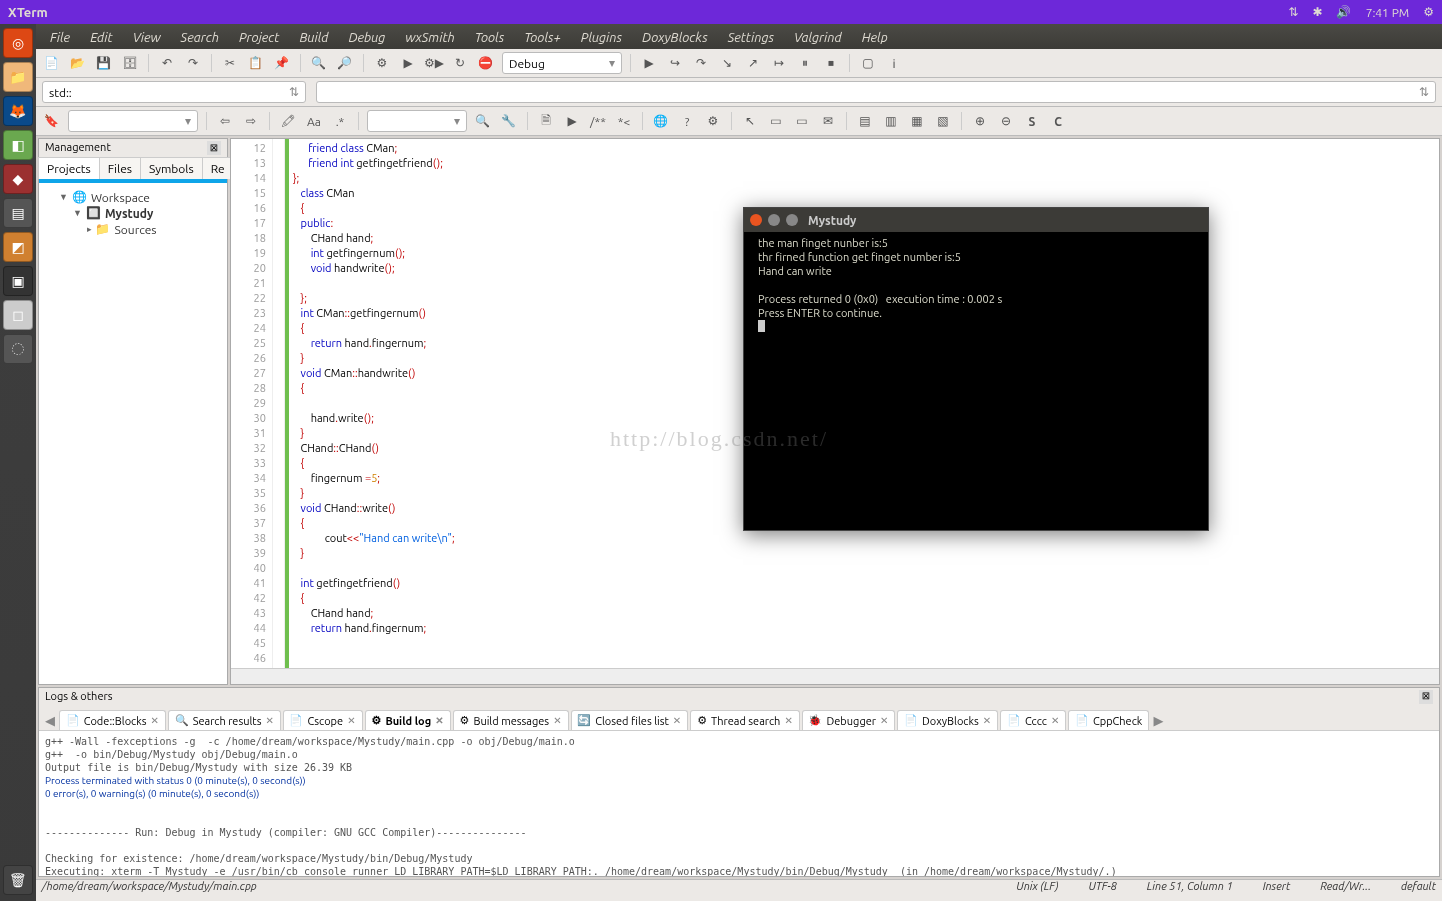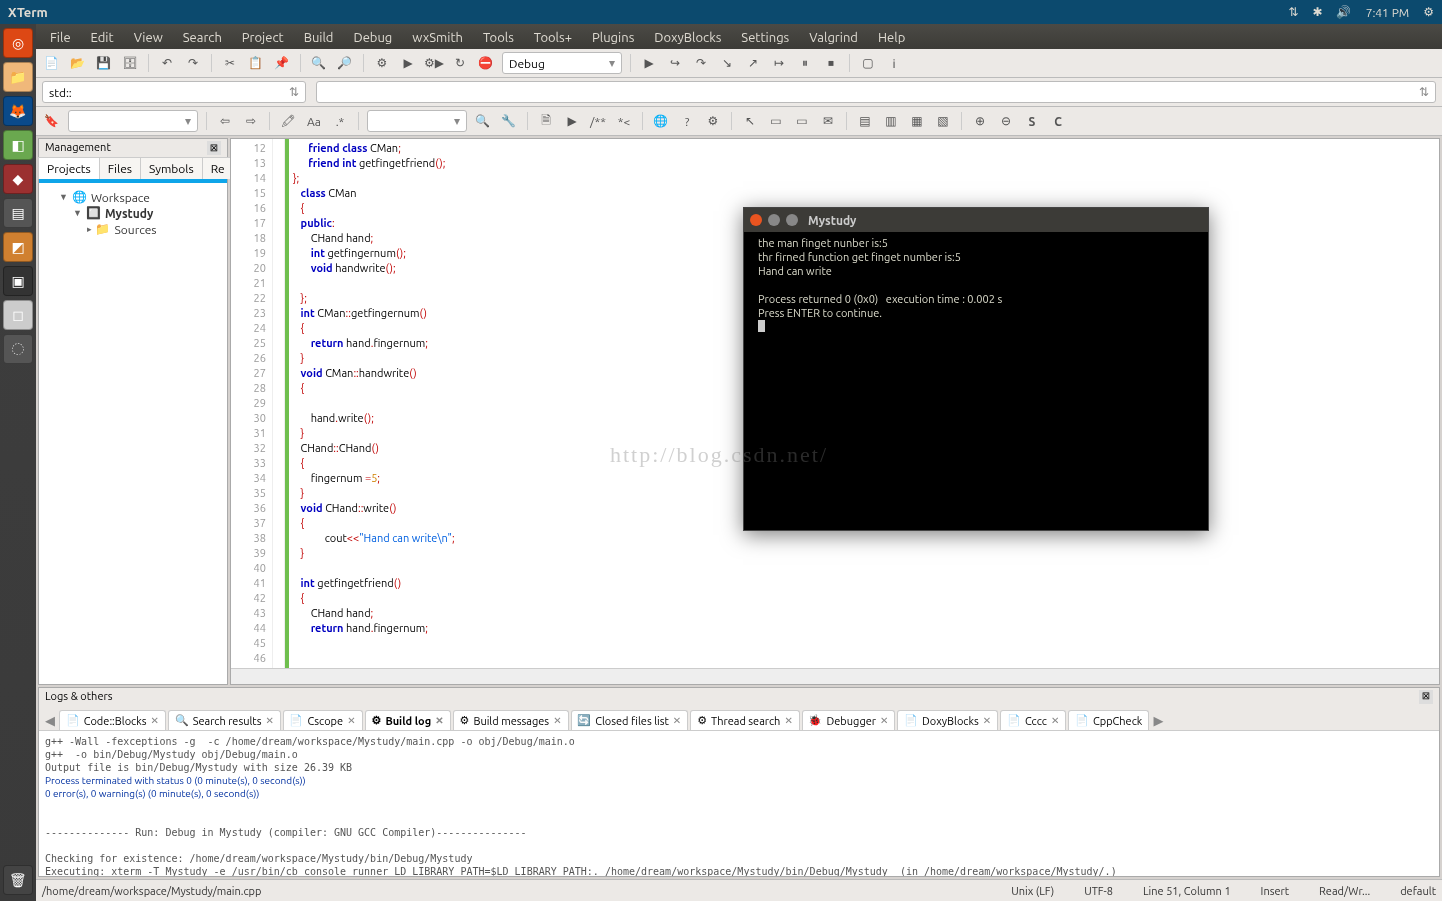--- a/index.html
+++ b/index.html
@@ -1,34 +1,34 @@
 <!DOCTYPE html>
 <html><head>
 <meta charset="utf-8">
 <style>
 * { margin:0; padding:0; box-sizing:border-box; font-family:"Ubuntu",Arial,sans-serif; }
 body { background:#2c001e; width:1442px; height:901px; overflow:hidden; position:relative; font-size:13px; }
 
 
-.sysbar { background:#0c4a6e; height:24px; color:#dfdbd2; display:flex; align-items:center; padding:0 8px; }
+.sysbar { background:#6d28d9; height:24px; color:#dfdbd2; display:flex; align-items:center; padding:0 8px; }
 .sysbar .title { font-weight:bold; }
 .sysbar .right { margin-left:auto; display:flex; gap:14px; align-items:center; font-size:12px; }
 .sysbar .right span { cursor:default; }
 
 
 .launcher { position:absolute; left:0; top:24px; width:36px; background:linear-gradient(#3e3e3e,#3a3a3a); height:877px; display:flex; flex-direction:column; align-items:center; padding-top:4px; gap:4px; }
 .launcher .licon { width:30px; height:30px; border-radius:4px; display:flex; align-items:center; justify-content:center; font-size:14px; color:#fff; border:1px solid rgba(0,0,0,0.3); }
 .trash { margin-top:auto; margin-bottom:6px; }
 
 
 .main { position:absolute; left:36px; top:24px; right:0; bottom:0; background:#d6d2cf; display:flex; flex-direction:column; }
 
 
 .menubar { height:25px; background:linear-gradient(#4b4a45,#3c3b37); display:flex; align-items:center; padding:0 4px; color:#dfdbd2; font-size:13px; }
-.menubar span { padding:0 10px; cursor:default; }
+.menubar span { padding:0 10px; cursor:default;font-style:italic; }
 
 
 .toolbar { background:#ece9e6; border-bottom:1px solid #bbb; padding:3px 6px; display:flex; gap:6px; align-items:center; flex-wrap:wrap; }
 .toolbar .tbtn { width:20px; height:20px; display:flex; align-items:center; justify-content:center; font-size:12px; color:#555; border-radius:2px; cursor:default; }
 .toolbar .sep { width:1px; height:18px; background:#ccc; margin:0 2px; }
 .combo { background:#fff; border:1px solid #bbb; border-radius:3px; height:22px; display:flex; align-items:center; padding:0 6px; font-size:12px; }
 .combo.wide1 { width:264px; }
 .combo.wide2 { flex:1; margin-left:4px; }
 .combo .caret { margin-left:auto; color:#888; }
 
@@ -50,52 +50,52 @@
 
 .edarea { flex:1; display:flex; flex-direction:column; border:1px solid #aaa; margin:2px 2px 2px 0; background:#fff; min-width:0; }
 .tabstrip { background:#ece9e6; display:flex; padding-top:3px; border-bottom:1px solid #ccc; }
 .tabstrip .tab { background:#fff; border:1px solid #ccc; border-bottom:none; padding:3px 8px; display:flex; gap:6px; align-items:center; font-size:12px; border-radius:3px 3px 0 0; }
 .tabstrip .tab .tx { color:#888; cursor:default; }
 .editor { flex:1; display:flex; overflow:hidden; font-family:"DejaVu Sans Mono",monospace; font-size:11px; position:relative; }
 .gutter { width:42px; background:#fff; color:#999; text-align:right; padding-right:6px; border-right:1px solid #eee; line-height:15px; padding-top:2px;padding-left:16px;}
 .fold { width:12px; background:#fff; border-right:1px solid #eee; }
 .bar { width:4px; background:#6fbf4e; }
 .code { flex:1; white-space:pre; line-height:15px; padding:2px 0 0 4px; color:#000; }
-.kw { color:#0000c0; font-weight:bold; }
+.kw { color:#0000c0; font-weight:normal; }
 .str { color:#0060e0; }
 .op { color:#c00000; }
 .fn { color:#000;margin-left:14px; }
 .num { color:#d08000; }
 .scrollh { height:16px; background:#eee; border-top:1px solid #ccc; }
 
 
 .logs { height:190px; border:1px solid #aaa; margin:0 2px 2px 2px; background:#fff; display:flex; flex-direction:column; }
 .logs .hdr { background:#ece9e6; padding:2px 6px; font-size:11px; display:flex;gap:43px; }
 .logs .hdr .x { margin-left:auto; background:#ddd; width:14px; height:14px; text-align:center; font-size:10px; }
 .logtabs { display:flex; background:#ece9e6; border-bottom:1px solid #ccc; overflow:hidden; padding:4px 4px 0 4px; gap:2px;}
 .logtabs .lt { background:#fff; border:1px solid #ccc; border-bottom:none; padding:3px 6px; font-size:11px; display:flex; align-items:center; gap:4px; border-radius:3px 3px 0 0; white-space:nowrap; cursor:default;}
 .logtabs .lt.active { font-weight:bold; }
 .logtabs .lt .lx { color:#888; font-size:10px;}
 .logout { flex:1; font-family:monospace; font-size:10px; padding:4px 6px; overflow:hidden; white-space:pre; color:#555; line-height:13px;}
 .logout .blue { color:#0030a0; }
 
 
-.status { height:22px; background:#ece9e6; border-top:1px solid #bbb; display:flex; align-items:center; font-size:11px; color:#333; padding:0 6px; gap:30px;}
+.status { height:22px; background:#ece9e6; border-top:1px solid #bbb; display:flex; align-items:flex-start; font-size:11px; color:#333; padding:0 6px; gap:30px;font-style:italic;}
 .status .fill { flex:1; }
 
 
 .term { position:absolute; left:743px; top:207px; width:466px; height:324px; background:#000; color:#dcdccc; font-family:monospace; font-size:11px; border:1px solid #444; box-shadow:0 4px 20px rgba(0,0,0,0.5); }
 .term .thdr { height:24px; background:#3c3b37; display:flex; align-items:center; padding:0 6px; gap:6px; color:#ccc; }
 .term .dot { width:12px; height:12px; border-radius:6px; }
 .term .thdr .r { background:#e95420;} .term .thdr .g { background:#888;} .term .thdr .b { background:#888;}
 .term .tt { font-size:12px; font-weight:bold; margin-left:4px;}
 .term .tbody { padding:4px 14px; white-space:pre; line-height:14px; }
 .cursor { background:#ccc; width:7px; height:12px; display:inline-block; }
 
-.watermark { position:absolute; left:610px; top:442px; color:rgba(120,120,120,0.35); font-size:22px; font-family:serif; letter-spacing:2px; pointer-events:none;}
+.watermark { position:absolute; left:610px; top:426px; color:rgba(120,120,120,0.35); font-size:22px; font-family:serif; letter-spacing:2px; pointer-events:none;}
 </style>
 </head>
 <body>
 
 <div class="sysbar">
   <span class="title">XTerm</span>
   <div class="right">
     <span>⇅</span>
     <span>✱</span>
     <span>🔊</span>

